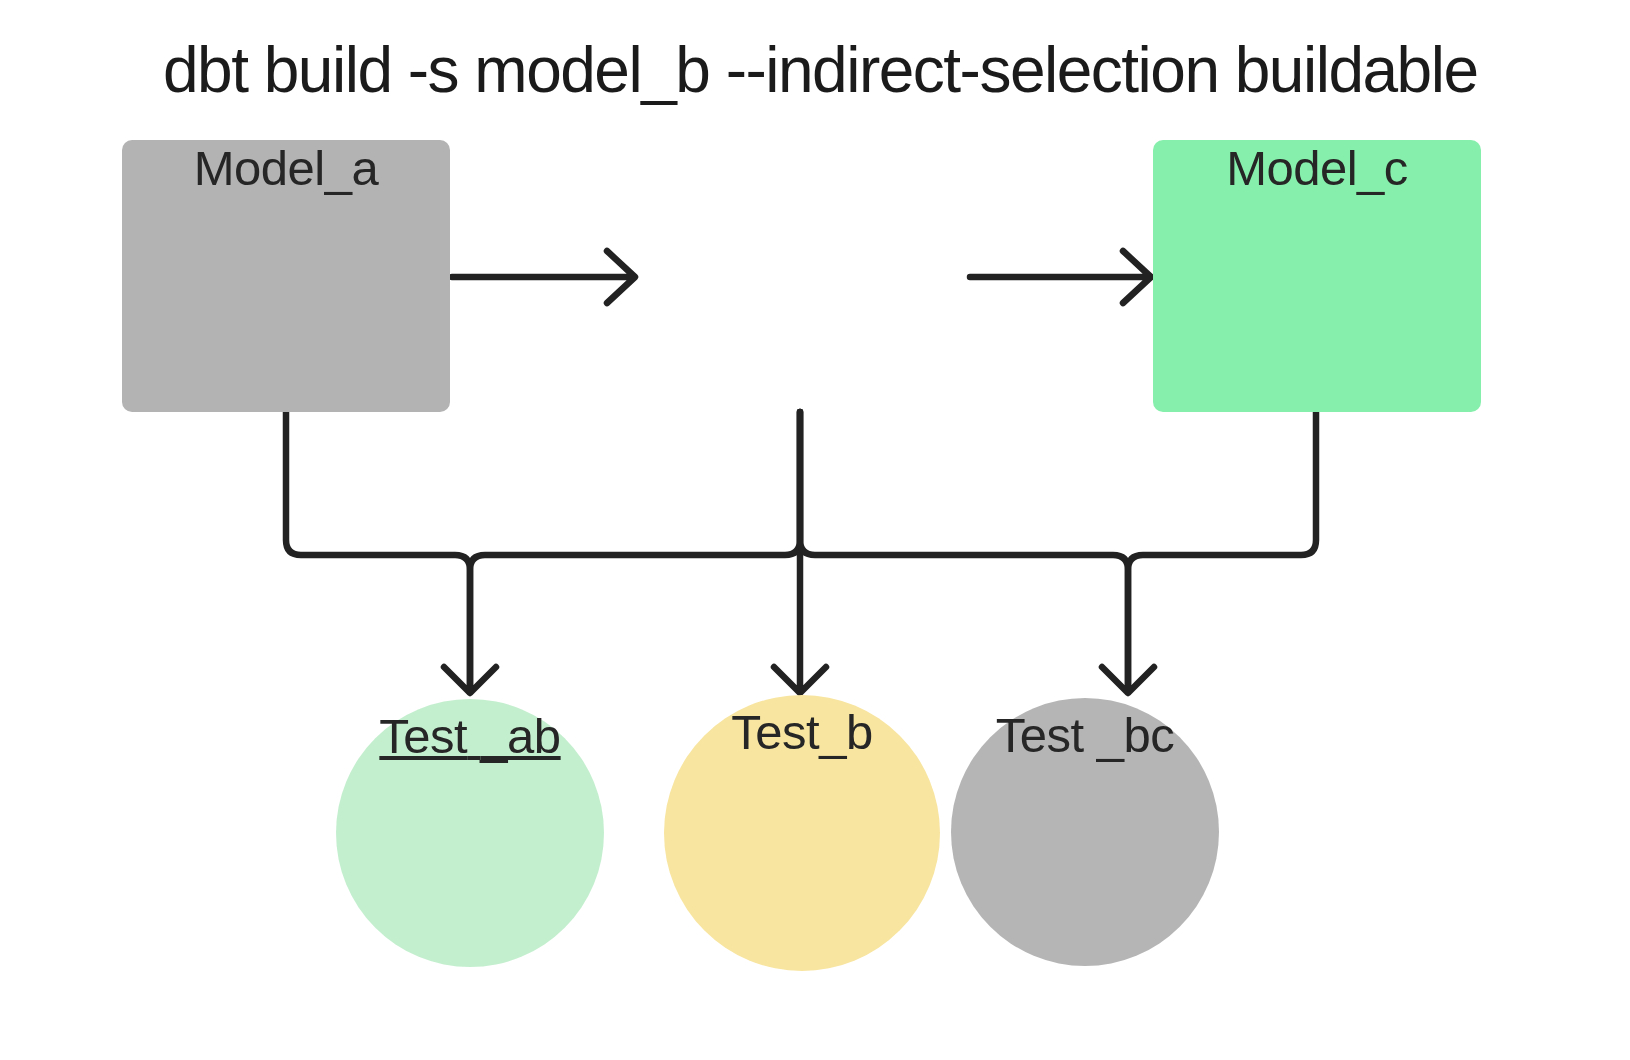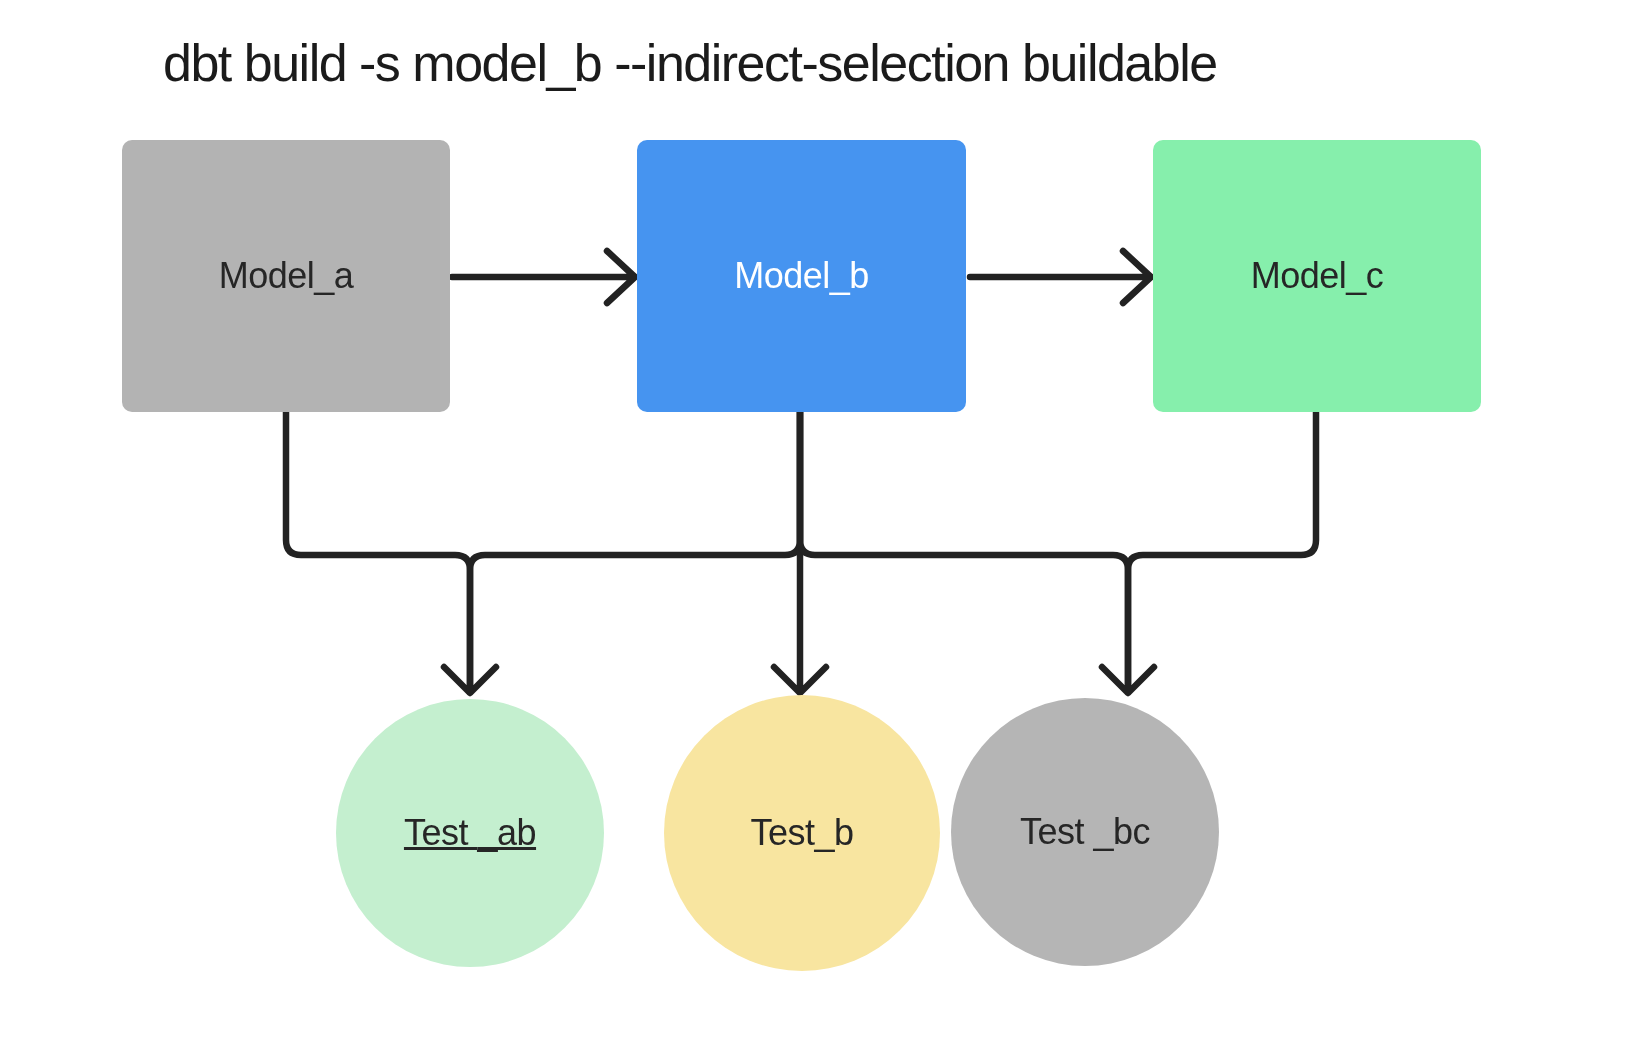--- a/index.html
+++ b/index.html
@@ -6,31 +6,31 @@
   .canvas{
     position:relative;
     width:1630px;height:1060px;
     background:#ffffff;
     overflow:hidden;
     font-family:"Liberation Sans", sans-serif;
   }
   .title{
     position:absolute;
     left:163px;top:33px;
-    font-size:52px;
+    font-size:64px;
     font-weight:500;
     letter-spacing:-1.5px;
     color:#1b1b1b;
     white-space:nowrap;
   }
   .node{
     position:absolute;
-    display:flex;align-items:center;justify-content:center;
+    display:flex;align-items:flex-start;justify-content:center;
     text-align:center;
-    font-size:36px;
+    font-size:49px;
     letter-spacing:-0.5px;
     color:#262626;
   }
   .box{
     width:328px;height:272px;
     border-radius:10px;
   }
   .circle{
     border-radius:50%;
     line-height:1.55;
@@ -60,23 +60,20 @@
     <path d="M800 412 L800 540 Q800 555 785 555 L485 555 Q470 555 470 570 L470 692" stroke="#222222"></path>
     <path d="M800 412 L800 692 M774 667 L800 693 L826 667" stroke="#222222"></path>
     <path d="M800 412 L800 540 Q800 555 815 555 L1113 555 Q1128 555 1128 570 L1128 692" stroke="#222222"></path>
     <path d="M1316 412 L1316 540 Q1316 555 1301 555 L1143 555 Q1128 555 1128 570 L1128 692 M1102 667 L1128 693 L1154 667" stroke="#222222"></path>
   </svg>
 
   <div id="model-a" class="node box" style="background: rgb(179, 179, 179); color: rgb(38, 38, 38);">
     <span class="label">Model_a</span>
   </div>
 
-  <div id="model-b" class="node box" style="background: rgb(70, 148, 240); color: rgb(255, 255, 255);">
-    <span class="label">Model_b</span>
-  </div>
 
   <div id="model-c" class="node box" style="background: #86efac; color: rgb(38, 38, 38);">
     <span class="label">Model_c</span>
   </div>
 
   <div id="test-ab" class="node circle" style="background: rgb(196, 239, 207); color: rgb(38, 38, 38);">
     <span class="label">
       <span class="label-line">Test</span>
       <span class="label-line">_ab</span>
     </span>

